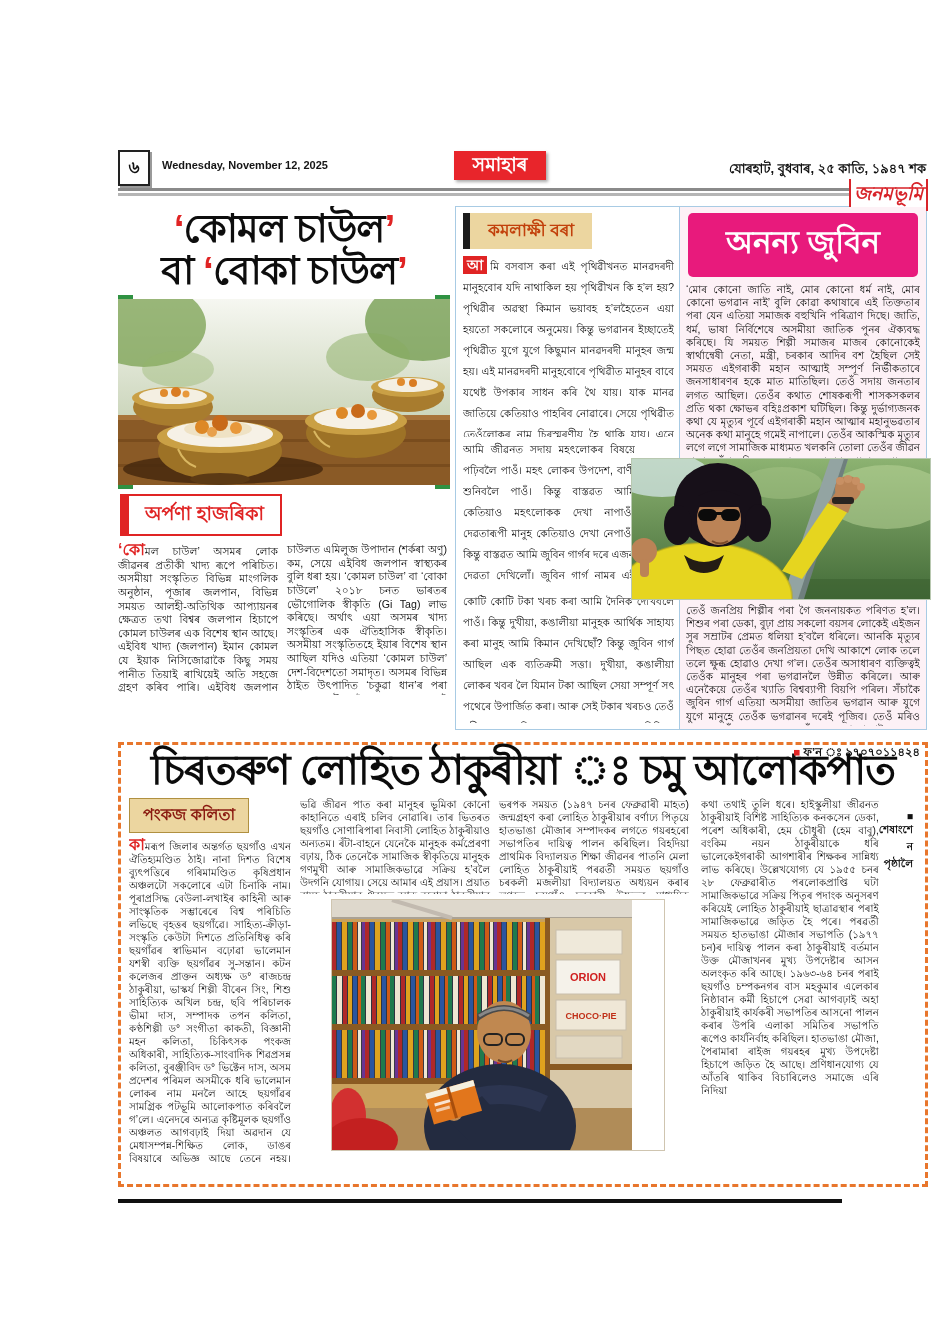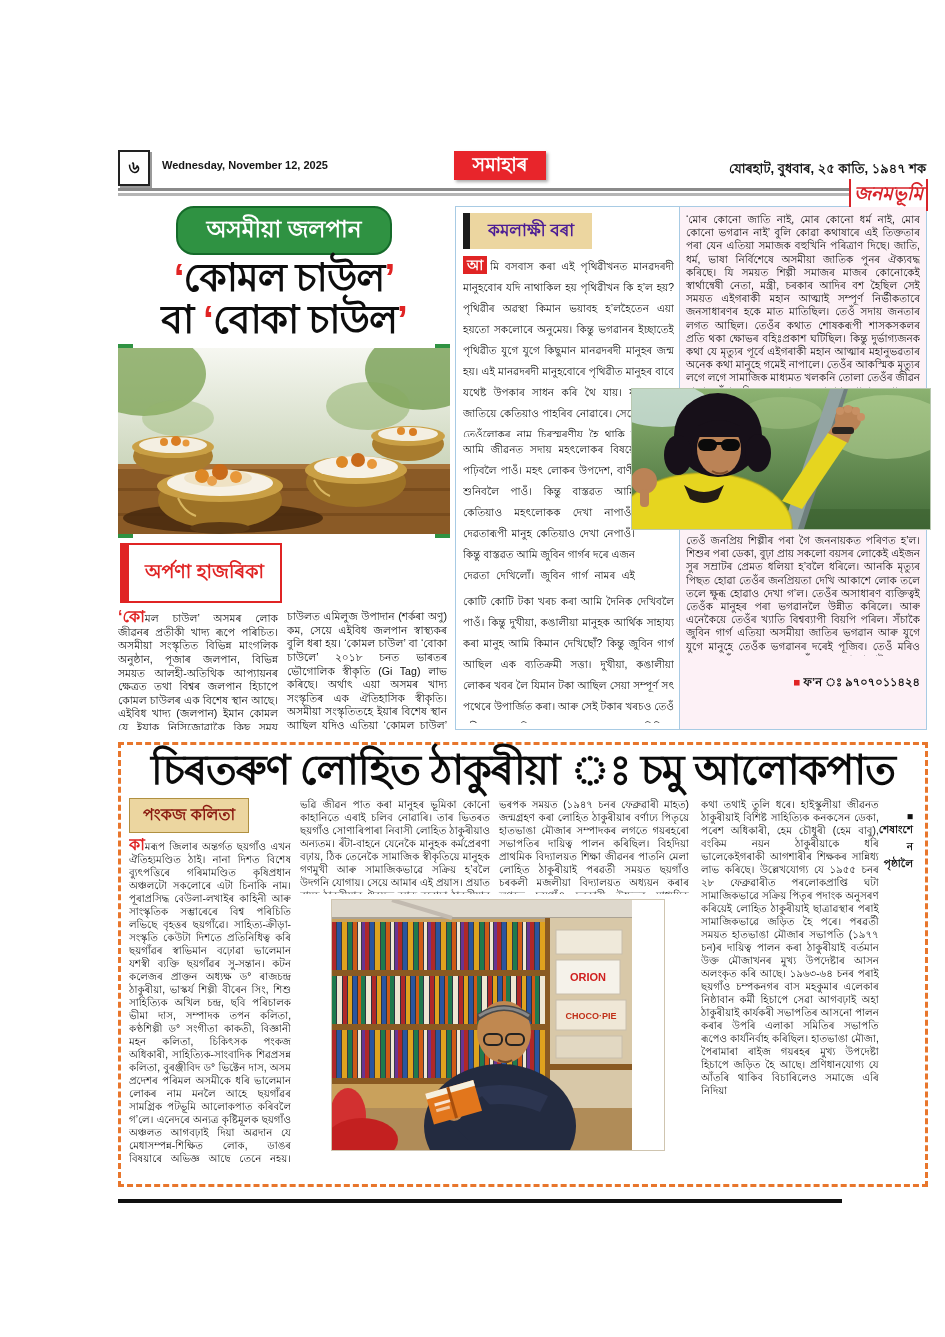--- a/index.html
+++ b/index.html
@@ -31,30 +31,30 @@
       letter-spacing:-1px;margin-top:2px;}
   .q{color:#e02424;}
   .photo-wrap{position:relative;margin:7px 0 9px;width:332px;height:186px;}
   .photo-wrap svg{display:block;}
   .cb{position:absolute;width:15px;height:15px;border:0 solid #2f9242;}
   .cb.tl{top:-4px;left:-4px;border-top-width:4px;border-left-width:4px;}
   .cb.tr{top:-4px;right:-4px;border-top-width:4px;border-right-width:4px;}
   .cb.bl{bottom:-4px;left:-4px;border-bottom-width:4px;border-left-width:4px;}
   .cb.br{bottom:-4px;right:-4px;border-bottom-width:4px;border-right-width:4px;}
   .byline-red{display:inline-block;border:2px solid #e02424;border-left:9px solid #e02424;color:#e02424;
-         font-weight:bold;font-size:19px;padding:12px 16px;margin:0 0 7px 2px;background:#fff;}
+         font-weight:bold;font-size:19px;padding:3px 16px;margin:0 0 7px 2px;background:#fff;}
   .snack-cols{display:flex;gap:9px;height:152px;overflow:hidden;}
   .tc{text-align:justify;}
   .snack-cols .tc{width:160px;font-size:10.6px;line-height:13.6px;}
   .dropcap-red{color:#e02424;font-weight:bold;font-size:16px;}
   .endmark{font-size:10.5px;font-weight:bold;text-align:right;margin-top:12px;}
 
   .frame{display:flex;border:1px solid #a8cbe4;width:472px;height:524px;box-sizing:border-box;overflow:visible;}
   .mid-col{width:219px;padding:6px 5px 4px 7px;border-right:1px solid #a8cbe4;box-sizing:content-box;}
-  .byline-tan{display:inline-block;background:#ecd6a0;border-left:7px solid #1c1c1c;color:#4c1d95;
+  .byline-tan{display:inline-block;background:#ecd6a0;border-left:7px solid #1c1c1c;color:#c2410c;
          font-weight:bold;font-size:17px;padding:4px 18px;margin-bottom:6px;}
   .mid-col .tc{font-size:10.4px;line-height:21px;}
   .mp1{height:182px;overflow:hidden;}
   .mp2{width:172px;height:150px;overflow:hidden;margin-top:2px;}
   .mp3{height:132px;overflow:hidden;margin-top:2px;}
   .dropcap-box{background:#e02424;color:#fff;font-weight:bold;font-size:14px;padding:1px 4px;margin-right:3px;}
 
   .pink-col{width:234px;padding:6px 6px;background:#fdf1f6;position:relative;}
   .pink-title{background:#e81a7c;color:#fff;font-size:31px;font-weight:bold;text-align:center;
          border-radius:5px;padding:5px 0 7px;margin:0 2px 6px;}
@@ -95,21 +95,20 @@
     <div class="date-as">যোৰহাট, বুধবাৰ, ২৫ কাতি, ১৯৪৭ শক</div>
   </div>
   <div class="rules">
     <div class="rule1"></div>
     <div class="masthead">জনমভূমি</div>
   </div>
 
   <div class="main">
 
     <div class="left-col">
-      <div class="kicker">অসমীয়া জলপান</div>
       <div class="hl">
         <span class="q">‘</span><span>কোমল চাউল</span><span class="q">’</span><br>
         <span>বা </span><span class="q">‘</span><span>বোকা চাউল</span><span class="q">’</span>
       </div>
 
       <div class="photo-wrap">
         <svg width="332" height="186" viewBox="0 0 332 186">
           <defs>
             <linearGradient id="gBack" x1="0" y1="0" x2="0" y2="1">
               <stop offset="0" stop-color="#f6f7f1"></stop>
@@ -177,20 +176,21 @@
     <div class="frame">
 
       <div class="mid-col">
         <div class="byline-tan">কমলাক্ষী বৰা</div>
         <div class="tc mp1"><span class="dropcap-box">আ</span><span>মি বসবাস কৰা এই পৃথিৱীখনত মানৱদৰদী মানুহবোৰ যদি নাথাকিল হয় পৃথিৱীখন কি হ’ল হয়? পৃথিৱীৰ অৱস্থা কিমান ভয়াবহ হ’লহৈতেন এয়া হয়তো সকলোৰে অনুমেয়। কিন্তু ভগৱানৰ ইচ্ছাতেই পৃথিৱীত যুগে যুগে কিছুমান মানৱদৰদী মানুহৰ জন্ম হয়। এই মানৱদৰদী মানুহবোৰে পৃথিৱীত মানুহৰ বাবে যথেষ্ট উপকাৰ সাধন কৰি থৈ যায়। যাক মানৱ জাতিয়ে কেতিয়াও পাহৰিব নোৱাৰে। সেয়ে পৃথিৱীত তেওঁলোকৰ নাম চিৰস্মৰণীয় হৈ থাকি যায়। এনে এজন লোককে ঈশ্বৰে আমাৰ ওচৰলৈ পঠাইছিল। তেওঁ হৈছে জুবিন গাৰ্গ। যি গীতেৰে মানুহৰ হৃদয় জয় কৰাৰ লগতে মানৱীয় কৰ্মৰাজিৰে মানুহৰ পৰা ভগৱান হৈছিল।</span></div>
         <div class="tc mp2"><span>আমি জীৱনত সদায় মহৎলোকৰ বিষয়ে পঢ়িবলৈ পাওঁ। মহৎ লোকৰ উপদেশ, বাণী শুনিবলৈ পাওঁ। কিন্তু বাস্তৱত আমি কেতিয়াও মহৎলোকক দেখা নাপাওঁ। দেৱতাৰূপী মানুহ কেতিয়াও দেখা নেপাওঁ। কিন্তু বাস্তৱত আমি জুবিন গাৰ্গৰ দৰে এজন দেৱতা দেখিলোঁ। জুবিন গাৰ্গ নামৰ এই সুৰৰ সম্ৰাটজনৰ অলেখ মহানুভৱতাৰ পৰিচয় পালোঁ। তেওঁৰ মহানুভৱতাৰ যেন অন্ত নাই। বৰ্তমান স্বাৰ্থৰ অন্ধকাৰত বুৰ গৈ থকা সমাজত কোনে কাৰ কাৰণে ভাবে! নিদাৰুণ পৃথিৱীত শোকসাগৰত বুৰ লৈ থকাজনক মাত এযাৰ দিবলৈও যেন কাৰো আহৰি নাই! চকুৰ আগত অন্যায়-অবিচাৰ ঘটি থাকিলেও মাত মতা মানুহ নাই। আমাৰ সমাজত চৌদিশে থকা ধনী মানুহবোৰে নিজৰ লাহ-বিলাসৰ বাবে লাখ লাখ,</span></div>
         <div class="tc mp3"><span>কোটি কোটি টকা খৰচ কৰা আমি দৈনিক দেখিবলৈ পাওঁ। কিন্তু দুখীয়া, কঙালীয়া মানুহক আৰ্থিক সাহায্য কৰা মানুহ আমি কিমান দেখিছোঁ? কিন্তু জুবিন গাৰ্গ আছিল এক ব্যতিক্ৰমী সত্তা। দুখীয়া, কঙালীয়া লোকৰ খবৰ লৈ যিমান টকা আছিল সেয়া সম্পূৰ্ণ সৎ পথেৰে উপাৰ্জিত কৰা। আৰু সেই টকাৰ খৰচও তেওঁ দুখীয়া আৰু বিপদত পৰা মানুহৰ বাবে কৰিছিল। কেৱল আৰ্থিক সাহায্য নহয়, সংগীতে, চিনেমা আদিৰে অসংখ্য মানুহৰ হিয়া জয় কৰি তেওঁ শিৱলৈ গ’ল। সাম্প্ৰতিক বিশ্বত ধৰ্মই ঘৃণাৰ পৰা মুক্ত এই সুৰৰ সম্ৰাটজনে জাতি, ধৰ্ম, ভাষা নিৰ্বিশেষে অসমীয়া জাতিক হিয়া উজাৰি ভাল পাইছিল। মানুহৰ দুখ নেদেখিলে তেওঁ নিৰিবিলি। ধৰ্মীয় যুগত ভিন্ন সমাজক তেওঁৰ এষাৰী বাক্য—</span></div>
       </div>
 
       <div class="pink-col">
+        <div class="pink-title">অনন্য জুবিন</div>
         <div class="tc pp1"><span>‘মোৰ কোনো জাতি নাই, মোৰ কোনো ধৰ্ম নাই, মোৰ কোনো ভগৱান নাই’ বুলি কোৱা কথাষাৰে এই তিক্ততাৰ পৰা যেন এতিয়া সমাজক বহুখিনি পৰিত্ৰাণ দিছে। জাতি, ধৰ্ম, ভাষা নিৰ্বিশেষে অসমীয়া জাতিক পুনৰ ঐক্যবদ্ধ কৰিছে। যি সময়ত শিল্পী সমাজৰ মাজৰ কোনোকেই স্বাৰ্থান্বেষী নেতা, মন্ত্ৰী, চৰকাৰ আদিৰ বশ হৈছিল সেই সময়ত এইগৰাকী মহান আত্মাই সম্পূৰ্ণ নিৰ্ভীকতাৰে জনসাধাৰণৰ হকে মাত মাতিছিল। তেওঁ সদায় জনতাৰ লগত আছিল। তেওঁৰ কথাত শোষকৰূপী শাসকসকলৰ প্ৰতি থকা ক্ষোভৰ বহিঃপ্ৰকাশ ঘটিছিল। কিন্তু দুৰ্ভাগ্যজনক কথা যে মৃত্যুৰ পূৰ্বে এইগৰাকী মহান আত্মাৰ মহানুভৱতাৰ অনেক কথা মানুহে গমেই নাপালে। তেওঁৰ আকস্মিক মৃত্যুৰ লগে লগে সামাজিক মাধ্যমত খলকনি তোলা তেওঁৰ জীৱন যাত্ৰাৰ সঁচা ছবিসমূহে, কাকতত প্ৰকাশ পোৱা লেখাসমূহে মানুহক তেওঁৰ বিষয়ে অধিক জানিবলৈ সুবিধা দিলে। এইদৰেই</span></div>
 
         <div class="zubeen">
           <svg width="298" height="140" viewBox="0 0 298 140">
             <defs>
               <linearGradient id="zbg" x1="0" y1="0" x2="0" y2="1">
                 <stop offset="0" stop-color="#8cb271"></stop>
                   <stop offset="1" stop-color="#436b38"></stop>
               </linearGradient>
             </defs>

